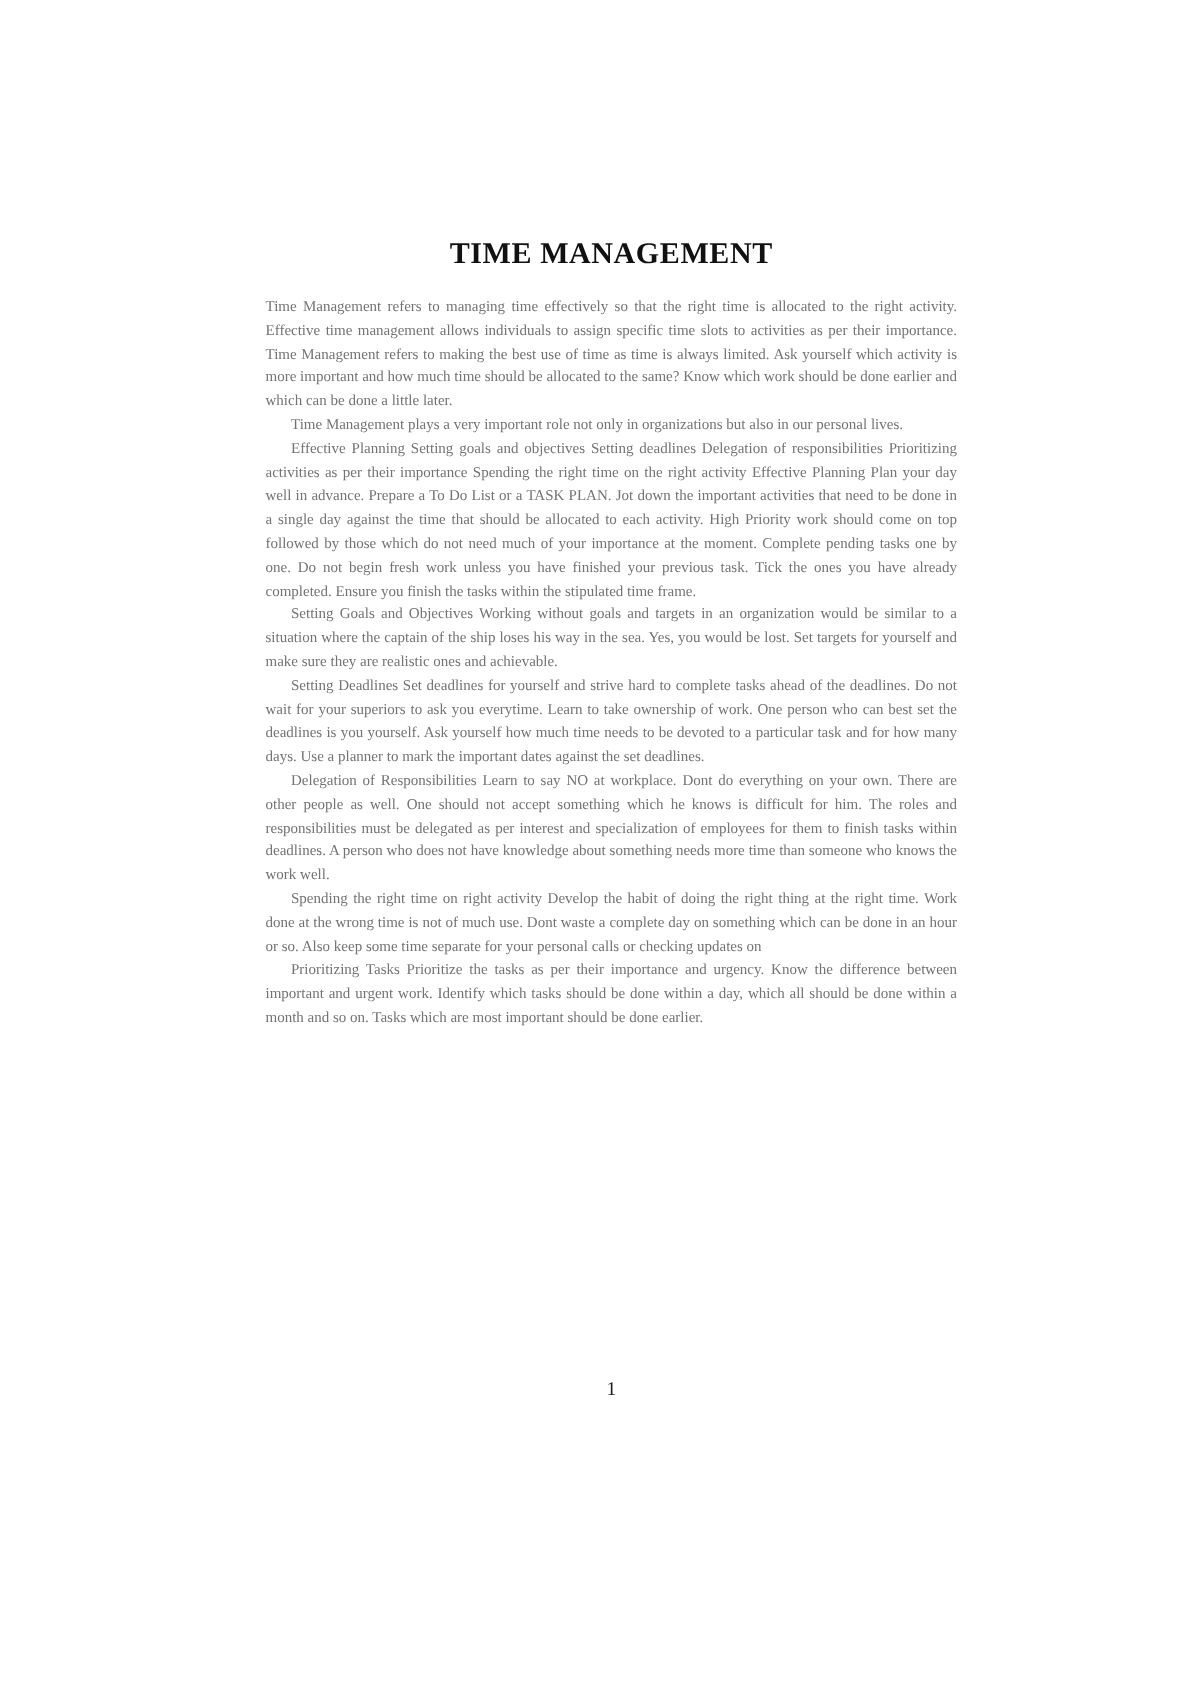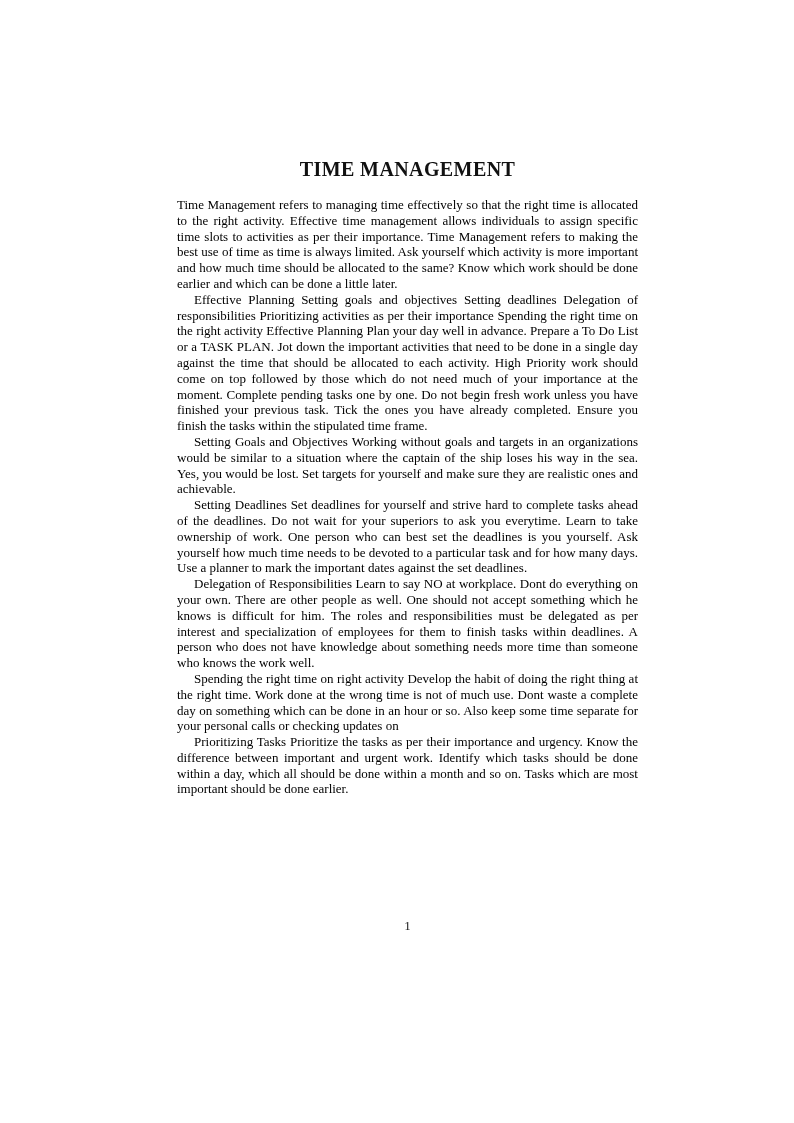--- a/index.html
+++ b/index.html
@@ -25,24 +25,24 @@
   .title {
     margin: 0 0 16px 0;
     text-align: center;
     font-size: 20px;
     font-weight: bold;
     letter-spacing: 0.4px;
     color: #111;
   }
   .body-text p {
     margin: 0;
-    font-size: 13px;
+    font-size: 10px;
     line-height: 15.8px;
     text-align: justify;
-    color: #000000;
+    color: #737373;
   }
   .body-text p.indent {
     text-indent: 17px;
   }
   .footer {
     position: absolute;
     top: 918px;
     left: 177px;
     width: 461px;
     text-align: center;
@@ -51,22 +51,23 @@
   }
 </style>
 </head>
 <body>
 
 <div class="page">
   <div class="content">
     <h1 class="title">TIME MANAGEMENT</h1>
     <div class="body-text">
       <p>Time Management refers to managing time effectively so that the right time is allocated to the right activity. Effective time management allows individuals to assign specific time slots to activities as per their importance. Time Management refers to making the best use of time as time is always limited. Ask yourself which activity is more important and how much time should be allocated to the same? Know which work should be done earlier and which can be done a little later.</p>
+      <p class="indent">Time Management plays a very important role not only in organizations but also in our personal lives.</p>
       <p class="indent">Effective Planning Setting goals and objectives Setting deadlines Delegation of responsibilities Prioritizing activities as per their importance Spending the right time on the right activity Effective Planning Plan your day well in advance. Prepare a To Do List or a TASK PLAN. Jot down the important activities that need to be done in a single day against the time that should be allocated to each activity. High Priority work should come on top followed by those which do not need much of your importance at the moment. Complete pending tasks one by one. Do not begin fresh work unless you have finished your previous task. Tick the ones you have already completed. Ensure you finish the tasks within the stipulated time frame.</p>
-      <p class="indent">Setting Goals and Objectives Working without goals and targets in an organizations would be similar to a situation where the captain of the ship loses his way in the sea. Yes, you would be lost. Set targets for yourself and make sure they are realistic ones and achievable.</p>
+      <p class="indent">Setting Goals and Objectives Working without goals and targets in an organization would be similar to a situation where the captain of the ship loses his way in the sea. Yes, you would be lost. Set targets for yourself and make sure they are realistic ones and achievable.</p>
       <p class="indent">Setting Deadlines Set deadlines for yourself and strive hard to complete tasks ahead of the deadlines. Do not wait for your superiors to ask you everytime. Learn to take ownership of work. One person who can best set the deadlines is you yourself. Ask yourself how much time needs to be devoted to a particular task and for how many days. Use a planner to mark the important dates against the set deadlines.</p>
       <p class="indent">Delegation of Responsibilities Learn to say NO at workplace. Dont do everything on your own. There are other people as well. One should not accept something which he knows is difficult for him. The roles and responsibilities must be delegated as per interest and specialization of employees for them to finish tasks within deadlines. A person who does not have knowledge about something needs more time than someone who knows the work well.</p>
       <p class="indent">Spending the right time on right activity Develop the habit of doing the right thing at the right time. Work done at the wrong time is not of much use. Dont waste a complete day on something which can be done in an hour or so. Also keep some time separate for your personal calls or checking updates on</p>
       <p class="indent">Prioritizing Tasks Prioritize the tasks as per their importance and urgency. Know the difference between important and urgent work. Identify which tasks should be done within a day, which all should be done within a month and so on. Tasks which are most important should be done earlier.</p>
     </div>
   </div>
   <div class="footer">1</div>
 </div>
 
 </body></html>

